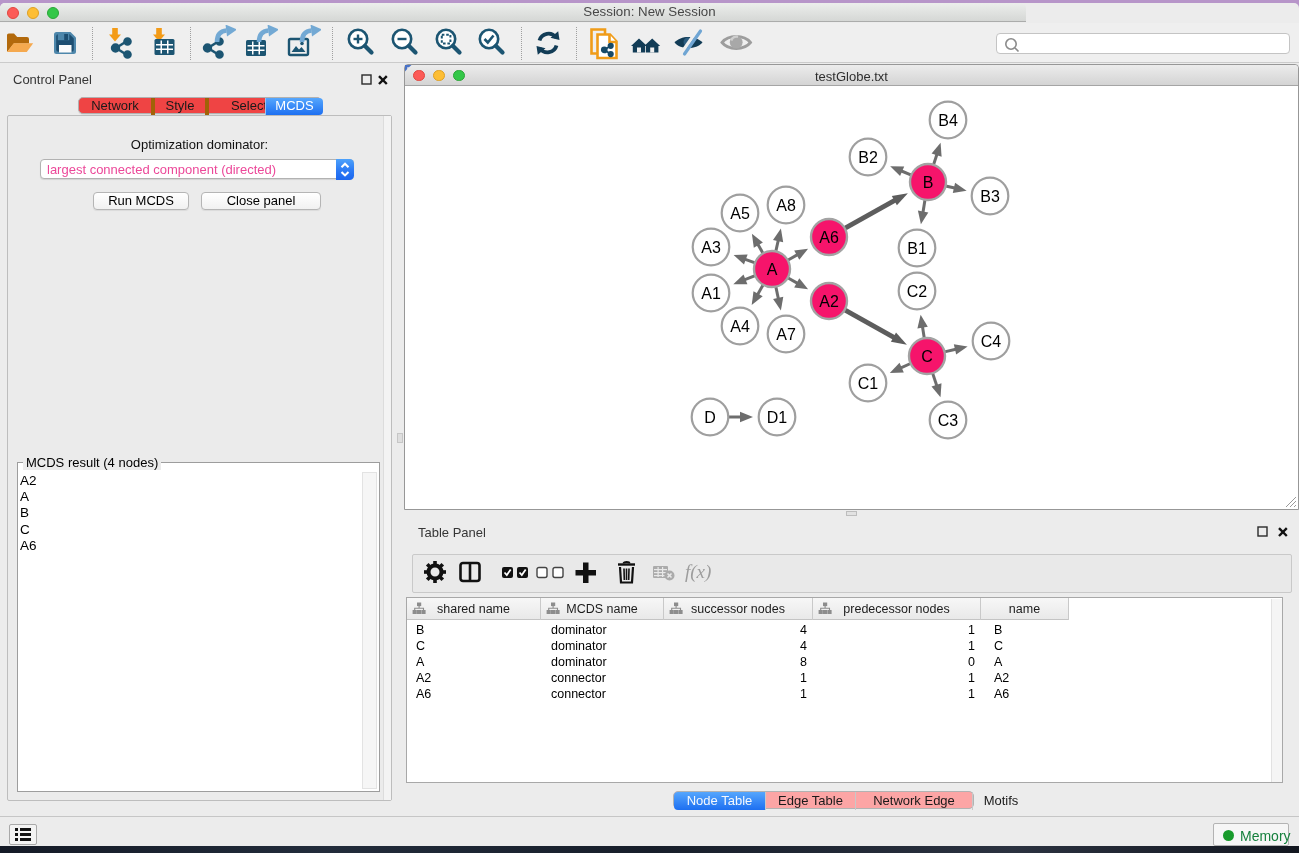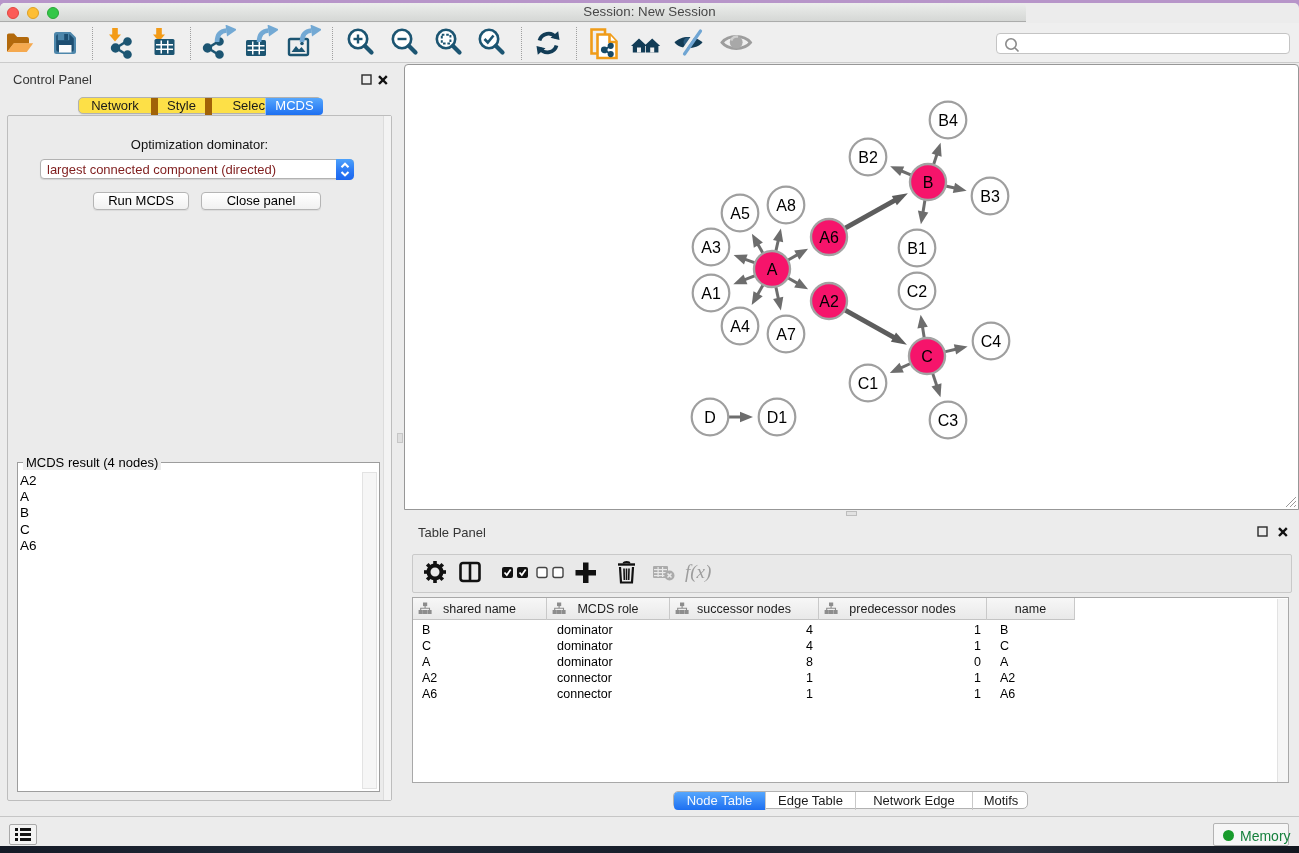--- a/index.html
+++ b/index.html
@@ -11,45 +11,45 @@
 #titlebar{left:0;top:3px;width:1026px;height:19px;background:linear-gradient(#eceeec,#d5d7d5);border-bottom:1px solid #abacab;border-radius:5px 5px 0 0}
 #titlebar .tl{position:absolute;top:4px;width:12px;height:12px;border-radius:50%}
 #apptitle{width:1299px;text-align:center;top:1px;font-size:13.3px;color:#474747}
 #toolbar{left:0;top:23px;width:1299px;height:40px;background:#efefef;border-bottom:1px solid #cbcbcb}
 .tsep{position:absolute;top:4px;height:33px;width:0;border-left:1px dotted #9f9f9f}
 .ticon{position:absolute;top:2px}
 #search{position:absolute;left:996px;top:10px;width:294px;height:21px;background:#fff;border:1px solid #c4c4c4;border-radius:4px}
 #main{left:0;top:0;width:1299px;height:853px}
 #statusbar{left:0;top:816px;width:1299px;height:30px;background:#ececec;border-top:1px solid #c6c6c6}
 #cp-title{left:13px;top:72px;font-size:13px;color:#363636}
-#cptabs{left:78px;top:97px;width:244px;height:17px;background:#fde047;border:1px solid #b1b1b1;border-radius:5px;box-shadow:0 1px 1px rgba(0,0,0,.08)}
-#cptabs .seg{position:absolute;top:0;height:17px;font-size:13px;color:#1a1a1a;text-align:center;line-height:16px;border-left:7px solid #a16207}
+#cptabs{left:78px;top:97px;width:244px;height:17px;background:#ef4444;border:1px solid #b1b1b1;border-radius:5px;box-shadow:0 1px 1px rgba(0,0,0,.08)}
+#cptabs .seg{position:absolute;top:0;height:17px;font-size:13px;color:#1a1a1a;text-align:center;line-height:16px;border-left:4px solid #a16207}
 #cpbody{left:7px;top:115px;width:385px;height:686px;border:1px solid #bdbdbd;background:#ebebeb;border-radius:2px}
 #optlabel{left:0;top:137px;width:399px;text-align:center;font-size:13px;color:#111}
 #cpselect{left:40px;top:159px;width:314px;height:20px;background:#fff;border:1px solid #b2b2b2;border-radius:4px;box-shadow:0 1px 1px rgba(0,0,0,.1)}
-#cpselect .txt{position:absolute;left:6px;top:2px;font-size:13px;color:#7f1d1d}
+#cpselect .txt{position:absolute;left:6px;top:2px;font-size:13px;color:#ec4899}
 #cpselect .step{position:absolute;right:-1px;top:-1px;width:18px;height:21px;border-radius:0 4.5px 4.5px 0;background:linear-gradient(#4da2fb,#2e7df5 50%,#1b66ef)}
 .cpbtn{position:absolute;height:18px;background:linear-gradient(#fff,#f1f1f1);border:1px solid #b5b5b5;border-radius:4px;font-size:13px;color:#000;text-align:center;line-height:16px;box-shadow:0 1px 1px rgba(0,0,0,.07)}
 #groupbox{left:17px;top:462px;width:363px;height:330px;border:1px solid #9d9d9d;background:#fff}
 #gblegend{left:23px;top:455px;background:#ebebeb;padding:0 3px;font-size:13px;color:#000}
 #gblist{left:20px;top:473px;font-size:13.5px;color:#000;line-height:16.2px}
 #gbscroll{left:362px;top:472px;width:15px;height:317px;background:#f6f6f6;border:1px solid #e3e3e3}
 #netwin{left:404px;top:64px;width:895px;height:446px;border:1px solid #979797;background:#fff;border-radius:4px 4px 0 0}
 #nw-titlebar{position:absolute;left:0;top:0;width:893px;height:21px;background:linear-gradient(#ececec,#d4d4d4);border-bottom:1px solid #a5a5a5;border-radius:4px 4px 0 0}
 #nw-titlebar .tl{position:absolute;top:4.5px;width:11.5px;height:11.5px;border-radius:50%}
 #nw-title{width:893px;text-align:center;top:4px;font-size:13px;color:#2e2e2e}
 #tablepanel{left:404px;top:518px;width:895px;height:298px}
 #tp-title{left:14px;top:7px;font-size:13px;color:#363636}
 #tptools{left:8px;top:36px;width:880px;height:39px;background:#e9e9e9;border:1px solid #c9c9c9;border-radius:2px}
-#tpTable{left:8px;top:79px;width:877px;height:186px;background:#fff;border:1px solid #a8a8a8}
+#tpTable{left:2px;top:79px;width:877px;height:186px;background:#fff;border:1px solid #a8a8a8}
 #thead{position:absolute;left:0;top:0;width:662px;height:22px;background:linear-gradient(#f7f7f7,#e9e9e9);border-bottom:1px solid #c4c4c4}
 .hcell{position:absolute;top:0;height:22px;border-right:1px solid #c9c9c9}
 .hcell span{position:absolute;top:4px;width:100%;text-align:center;font-size:12.5px;color:#1c1c1c}
 .trow{position:absolute;font-size:12.5px;color:#000;height:16px;line-height:16px}
-#tbtabs{left:269px;top:273px;width:355px;height:18px;background:#ffffff;border:1px solid #b2b2b2;border-radius:5px}
+#tbtabs{left:269px;top:273px;width:301px;height:18px;background:#fca5a5;border:1px solid #b2b2b2;border-radius:5px}
 #tbtabs .seg{position:absolute;top:0;height:18px;font-size:13px;color:#1a1a1a;text-align:center;line-height:17px;border-left:1px solid #c8c8c8}
 </style>
 </head>
 <body>
 <div id="wall" class="abs"></div>
 <div id="wall2" class="abs"></div>
 <div class="abs" style="left:0;top:0;width:1299px;height:3px;background:#b795c9"></div>
 <div class="abs" style="left:0;top:3px;width:1299px;height:843px;background:#ececec;border-radius:5px 5px 0 0"></div>
 <div id="titlebar" class="abs">
   <div class="tl" style="left:7px;background:#fc5b57;border:1px solid #e2463f"></div>
@@ -253,20 +253,29 @@
         </svg></div>
   </div>
   <div class="cpbtn" style="left:93px;top:192px;width:96px">Run MCDS</div>
   <div class="cpbtn" style="left:201px;top:192px;width:120px">Close panel</div>
   <div id="groupbox" class="abs"></div>
   <div id="gbscroll" class="abs"></div>
   <div class="abs" id="gblegend">MCDS result (4 nodes)</div>
   <div class="abs" id="gblist">A2<br>A<br>B<br>C<br>A6</div>
 
   <div id="netwin" class="abs">
+    <div id="nw-titlebar">
+      <div class="tl" style="left:8px;background:#fc5b57;border:1px solid #e2463f"></div>
+      <div class="tl" style="left:28px;background:#fdbe34;border:1px solid #dfa023"></div>
+      <div class="tl" style="left:48px;background:#33c748;border:1px solid #2aa637"></div>
+      <div class="abs" id="nw-title">testGlobe.txt</div>
+      <svg width="8" height="8" style="position:absolute;left:0;top:0">
+          <path d="M0 6.5 L0 0 L6.5 0 L4 2.2 L2.2 2.2 L2.2 4 Z" fill="#4a73c8"></path>
+        </svg>
+    </div>
     <svg width="12" height="12" style="position:absolute;right:1px;bottom:1px">
         <g stroke="#9a9a9a" stroke-width="1">
           <line x1="11" y1="1" x2="1" y2="11"></line>
           <line x1="11" y1="5" x2="5" y2="11"></line>
           <line x1="11" y1="9" x2="9" y2="11"></line>
         </g>
       </svg>
   </div>
   <svg id="graph" width="895" height="424" viewBox="404 85 895 424" style="position:absolute;left:404px;top:85px">
 <line x1="755.2" y1="275.6" x2="743.6" y2="280.2" stroke="#6d6d6d" stroke-width="3"></line>
@@ -442,21 +451,21 @@
 <g fill="#8d8d8d">
                 <rect x="5" y="0.5" width="4.2" height="3.6"></rect>
                 <rect x="0.6" y="8" width="4.2" height="4"></rect>
                 <rect x="5" y="8" width="4.2" height="4"></rect>
                 <rect x="9.4" y="8" width="4.2" height="4"></rect>
               </g>
 <g stroke="#8d8d8d" stroke-width="1.1" fill="none">
                 <path d="M7.1 4.1 V6.2 M2.7 8 V6.2 H11.5 V8"></path>
               </g>
             </svg>
-            <span>MCDS role</span>
+            <span>MCDS name</span>
           </div>
         <div class="hcell" style="left:257px;width:149px">
             <svg style="position:absolute;left:5px;top:4px" width="14" height="13">
 <g fill="#8d8d8d">
                 <rect x="5" y="0.5" width="4.2" height="3.6"></rect>
                 <rect x="0.6" y="8" width="4.2" height="4"></rect>
                 <rect x="5" y="8" width="4.2" height="4"></rect>
                 <rect x="9.4" y="8" width="4.2" height="4"></rect>
               </g>
 <g stroke="#8d8d8d" stroke-width="1.1" fill="none">

